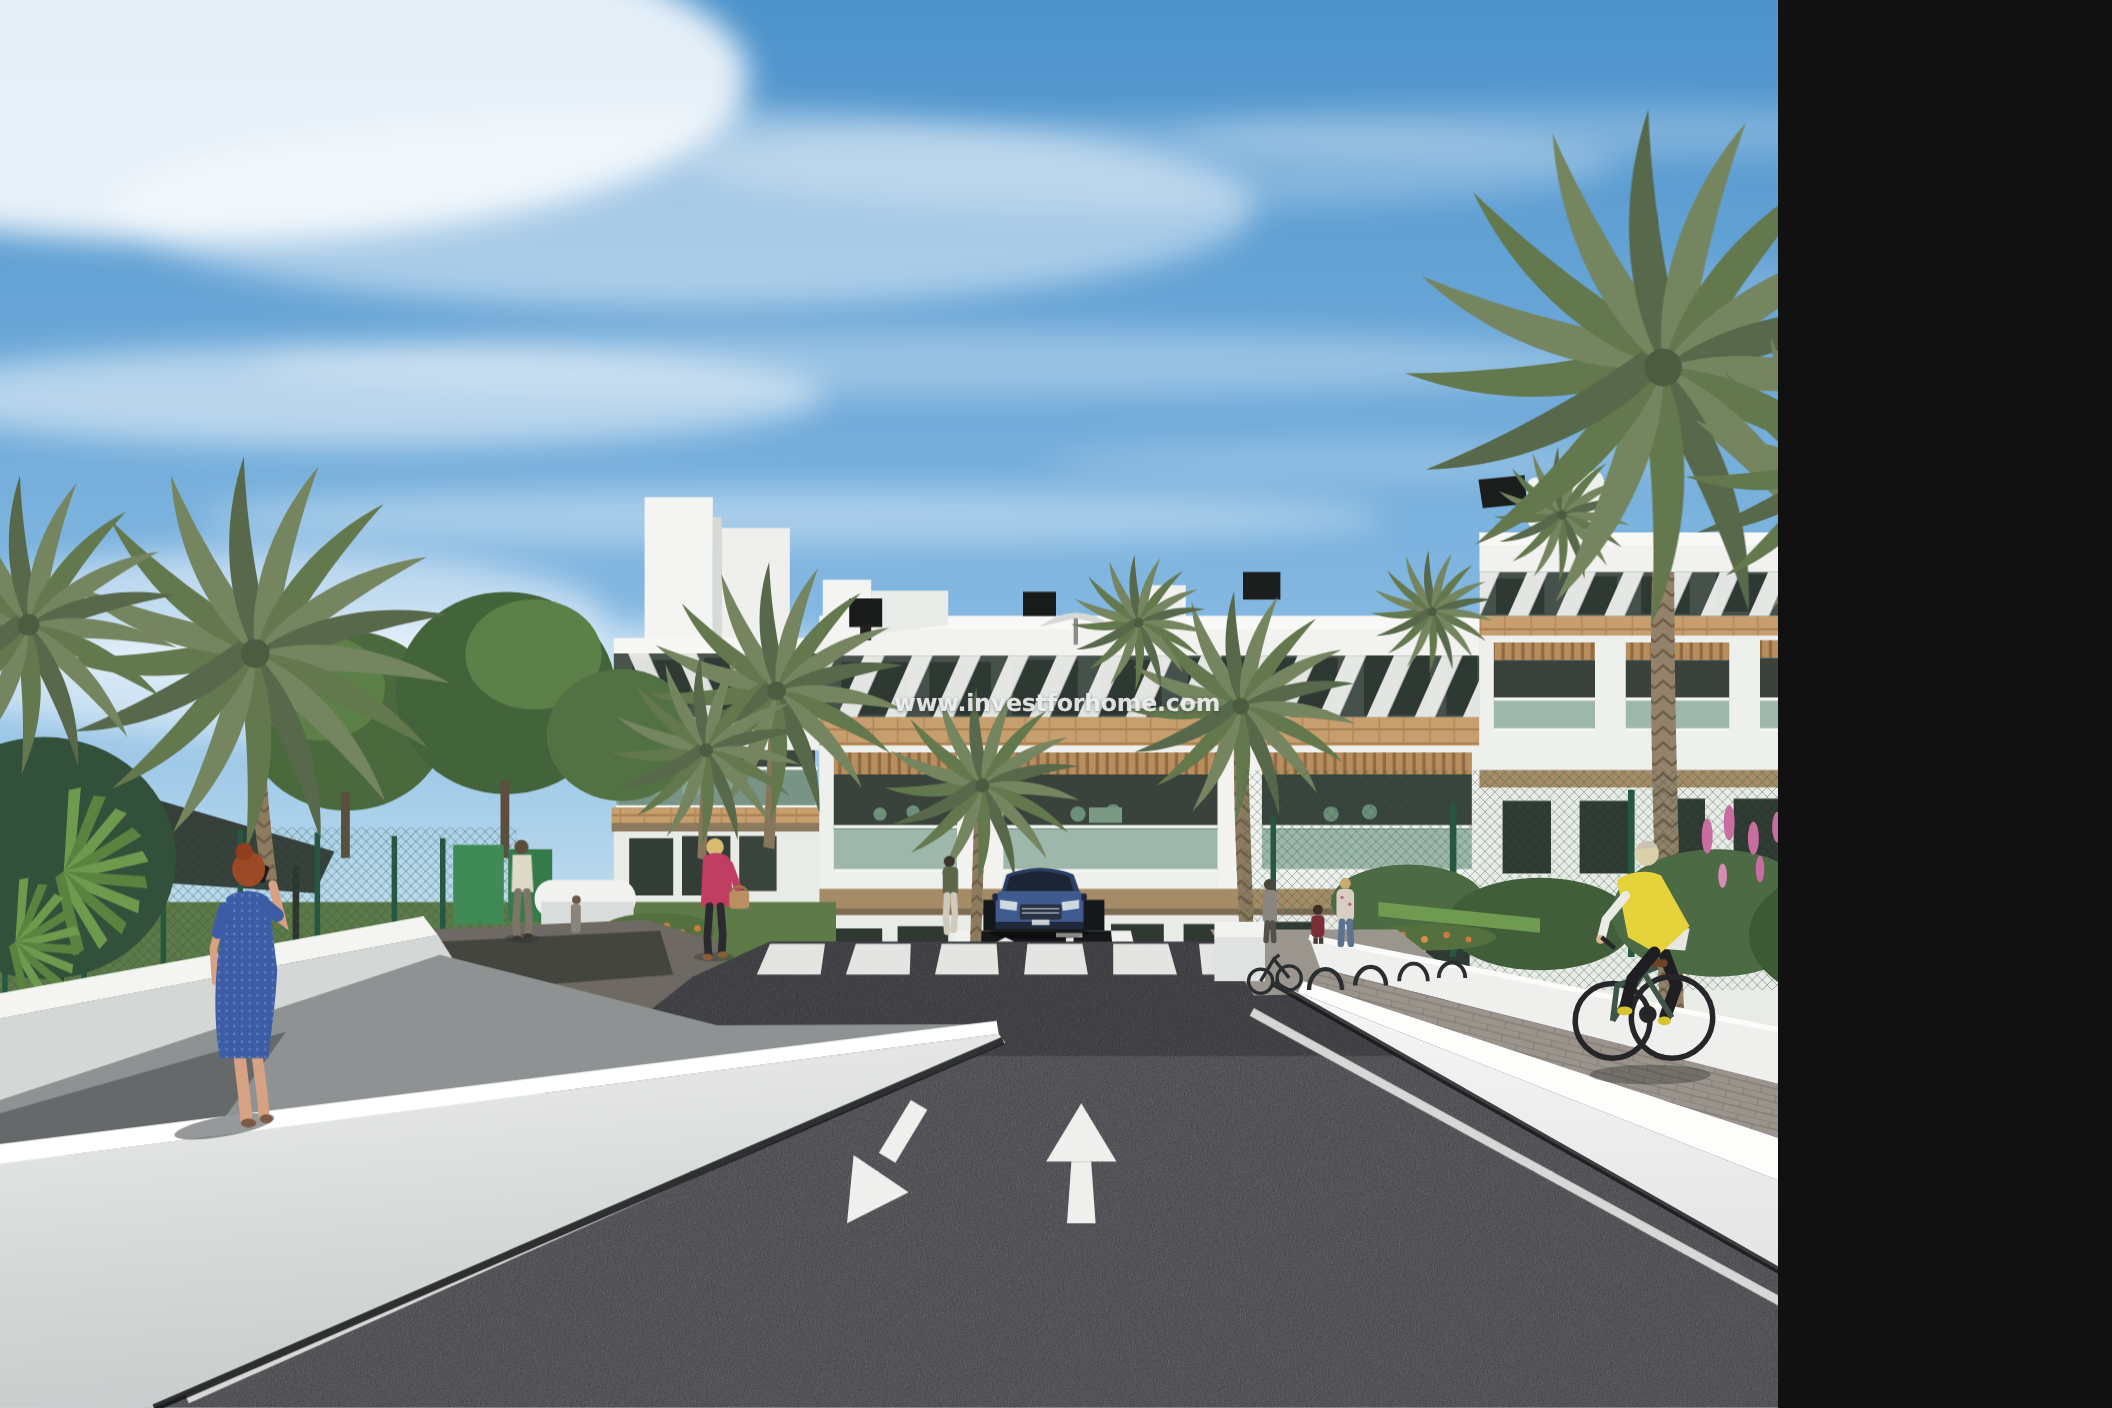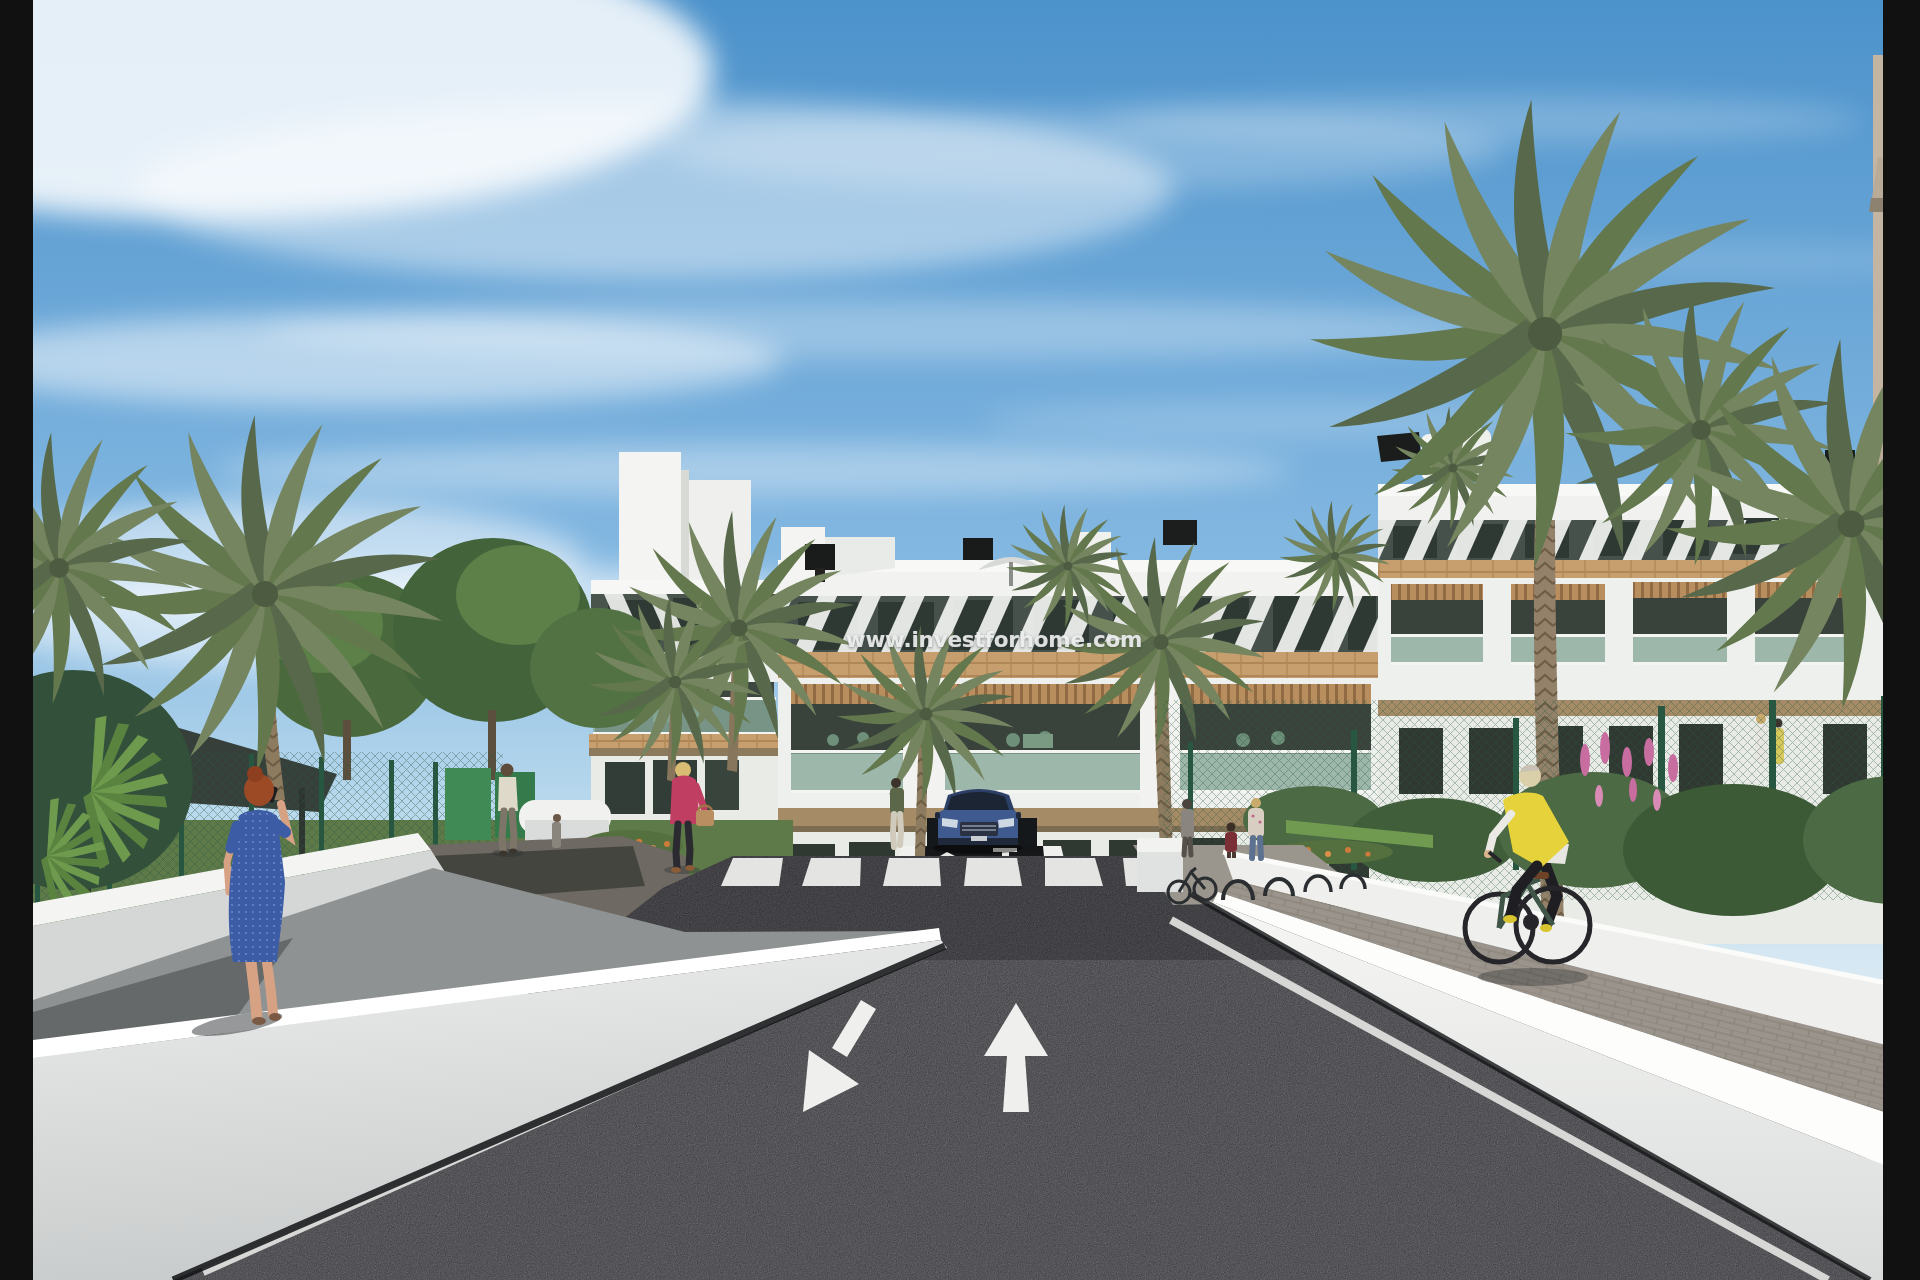--- a/index.html
+++ b/index.html
@@ -8,22 +8,22 @@
     --wood:#c79e6d; --fascia:#a58c66; --glass:#86a898;
     --asphalt:#27272a; --marking:#ededeb;
     --wall:#f0f1ef; --walkway:#8e9293;
     --palm:#75855f; --tree:#4a6a3e; --fence:#2e5f48; --gate:#3f8a55;
     --flower-pink:#c76da0; --flower-orange:#cd7a3a;
     --dress-blue:#3c5ca6; --hair-auburn:#9c4a26;
     --jacket-pink:#c13e63; --vest-yellow:#e6d23a; --bike:#3e5547;
     --car-blue:#3e5a8e; --wm:#eceded;
   }
   html,body{margin:0;padding:0;background:#111;}
-  .stage{position:relative;width:1850px;height:1280px;overflow:hidden;background:var(--sky-low);
-         font-family:"DejaVu Sans","Liberation Sans",sans-serif;margin-left:33px;}
+  .stage{position:relative;width:1616px;height:1280px;overflow:hidden;background:var(--sky-low);
+         font-family:"DejaVu Sans","Liberation Sans",sans-serif;}
   .stage svg{display:block;width:1920px;height:1280px;}
   .watermark{
     position:absolute;left:961px;top:629px;transform:translateX(-50%);
     font-family:"DejaVu Sans","Liberation Sans",sans-serif;
     font-weight:bold;font-size:21.5px;line-height:1;letter-spacing:-0.2px;
     color:var(--wm);opacity:.93;white-space:nowrap;
     text-shadow:0 1px 3px rgba(40,45,50,.55),0 0 1px rgba(255,255,255,.35);
   }
   .pf1{fill:#75855f}.pf2{fill:#64784e}.pf3{fill:#57694a}
   .fb1{fill:#6e9a4e}.fb2{fill:#5a8340}

